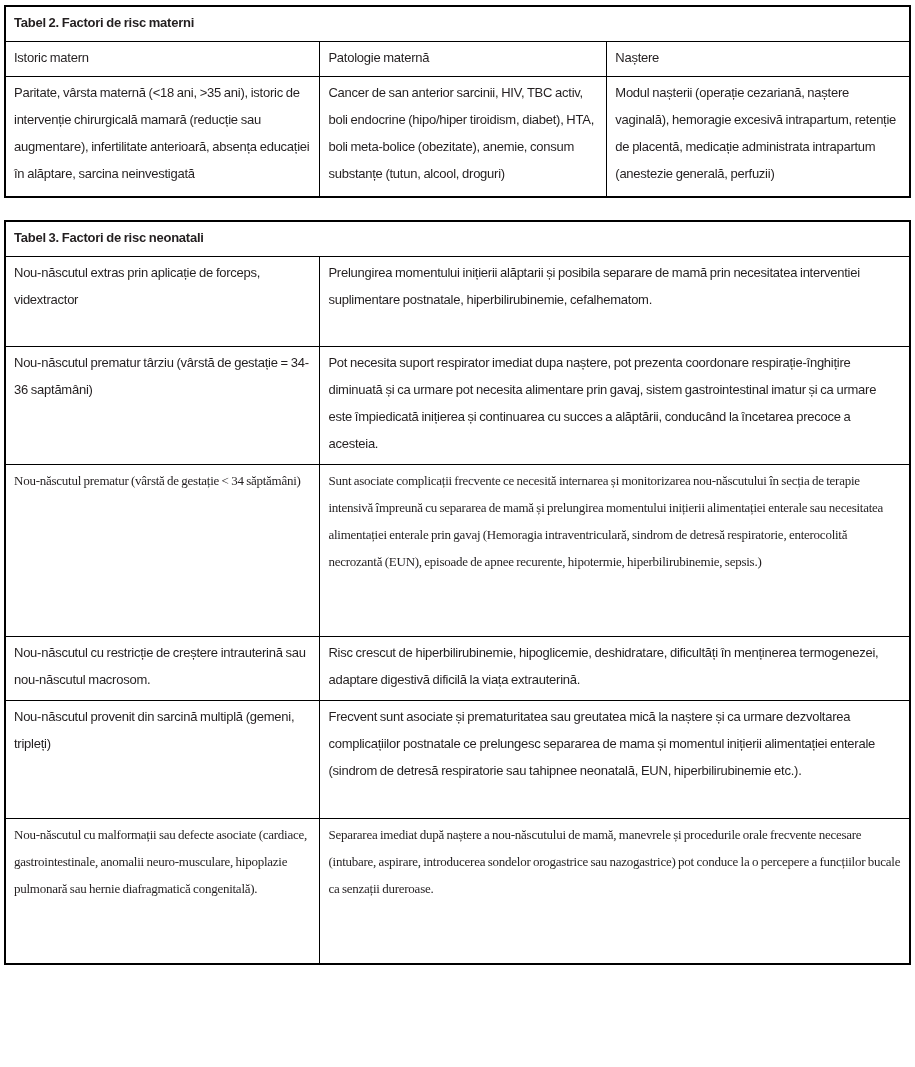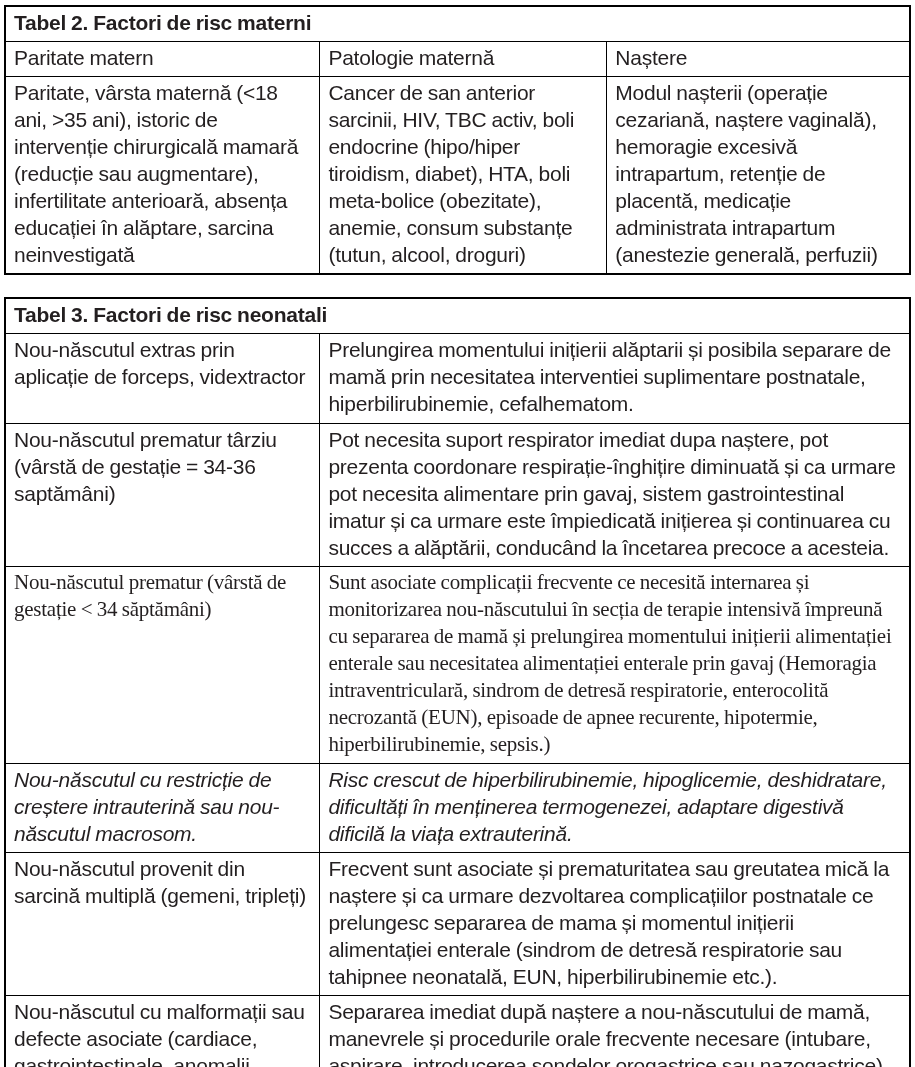--- a/index.html
+++ b/index.html
@@ -22,21 +22,21 @@
     width: 100%;
     border-collapse: collapse;
     table-layout: fixed;
     border: 2.5px solid #000000;
     background: #ffffff;
   }
   table.tbl td {
     border: 1.5px solid #000000;
     vertical-align: top;
     padding: 2px 8px 5px 8px;
-    font-size: 21px;
+    font-size: 13px;
     line-height: 27px;
     letter-spacing: -0.25px;
     word-spacing: -0.5px;
   }
   td.title-cell {
     font-weight: bold;
     font-size: 17.5px;
     padding-top: 3px;
     padding-bottom: 3px;
   }
@@ -57,21 +57,21 @@
     <colgroup>
       <col style="width:34.8%">
       <col style="width:31.7%">
       <col style="width:33.5%">
     </colgroup>
     <tbody>
       <tr class="t2-title">
         <td class="title-cell" colspan="3">Tabel 2. Factori de risc materni</td>
       </tr>
       <tr class="t2-header">
-        <td>Paritate matern</td>
+        <td>Istoric matern</td>
         <td>Patologie maternă</td>
         <td>Naștere</td>
       </tr>
       <tr class="t2-body">
         <td>Paritate, vârsta maternă (&lt;18 ani, &gt;35 ani), istoric de intervenție chirurgicală mamară (reducție sau augmentare), infertilitate anterioară, absența educației în alăptare, sarcina neinvestigată</td>
         <td>Cancer de san anterior sarcinii, HIV, TBC activ, boli endocrine (hipo/hiper tiroidism, diabet), HTA, boli meta-bolice (obezitate), anemie, consum substanțe (tutun, alcool, droguri)</td>
         <td>Modul nașterii (operație cezariană, naștere vaginală), hemoragie excesivă intrapartum, retenție de placentă, medicație administrata intrapartum (anestezie generală, perfuzii)</td>
       </tr>
     </tbody>
   </table>
@@ -92,28 +92,28 @@
         <td>Prelungirea momentului inițierii alăptarii și posibila separare de mamă prin necesitatea interventiei suplimentare postnatale, hiperbilirubinemie, cefalhematom.</td>
       </tr>
       <tr style="height:118px;padding-left:12px;">
         <td>Nou-născutul prematur târziu (vârstă de gestație = 34-36 saptămâni)</td>
         <td>Pot necesita suport respirator imediat dupa naștere, pot prezenta coordonare respirație-înghițire diminuată și ca urmare pot necesita alimentare prin gavaj, sistem gastrointestinal imatur și ca urmare este împiedicată inițierea și continuarea cu succes a alăptării, conducând la încetarea precoce a acesteia.</td>
       </tr>
       <tr style="height:172px;font-family:Liberation Serif, serif;">
         <td>Nou-născutul prematur (vârstă de gestație &lt; 34 săptămâni)</td>
         <td>Sunt asociate complicații frecvente ce necesită internarea și monitorizarea nou-născutului în secția de terapie intensivă împreună cu separarea de mamă și prelungirea momentului inițierii alimentației enterale sau necesitatea alimentației enterale prin gavaj (Hemoragia intraventriculară, sindrom de detresă respiratorie, enterocolită necrozantă (EUN), episoade de apnee recurente, hipotermie, hiperbilirubinemie, sepsis.)</td>
       </tr>
-      <tr style="height:64px;font-style:italic;">
+      <tr style="height:64px;">
         <td>Nou-născutul cu restricție de creștere intrauterină sau nou-născutul macrosom.</td>
         <td>Risc crescut de hiperbilirubinemie, hipoglicemie, deshidratare, dificultăți în menținerea termogenezei, adaptare digestivă dificilă la viața extrauterină.</td>
       </tr>
       <tr style="height:118px;padding-left:12px;">
         <td>Nou-născutul provenit din sarcină multiplă (gemeni, tripleți)</td>
         <td>Frecvent sunt asociate și prematuritatea sau greutatea mică la naștere și ca urmare dezvoltarea complicațiilor postnatale ce prelungesc separarea de mama și momentul inițierii alimentației enterale (sindrom de detresă respiratorie sau tahipnee neonatală, EUN, hiperbilirubinemie etc.).</td>
       </tr>
-      <tr style="height:146px;">
+      <tr style="height:146px;font-family:Liberation Serif, serif;">
         <td>Nou-născutul cu malformații sau defecte asociate (cardiace, gastrointestinale, anomalii neuro-musculare, hipoplazie pulmonară sau hernie diafragmatică congenitală).</td>
         <td>Separarea imediat după naștere a nou-născutului de mamă, manevrele și procedurile orale frecvente necesare (intubare, aspirare, introducerea sondelor orogastrice sau nazogastrice) pot conduce la o percepere a funcțiilor bucale ca senzații dureroase.</td>
       </tr>
     </tbody>
   </table>
 
 </div>
 
 </body></html>

